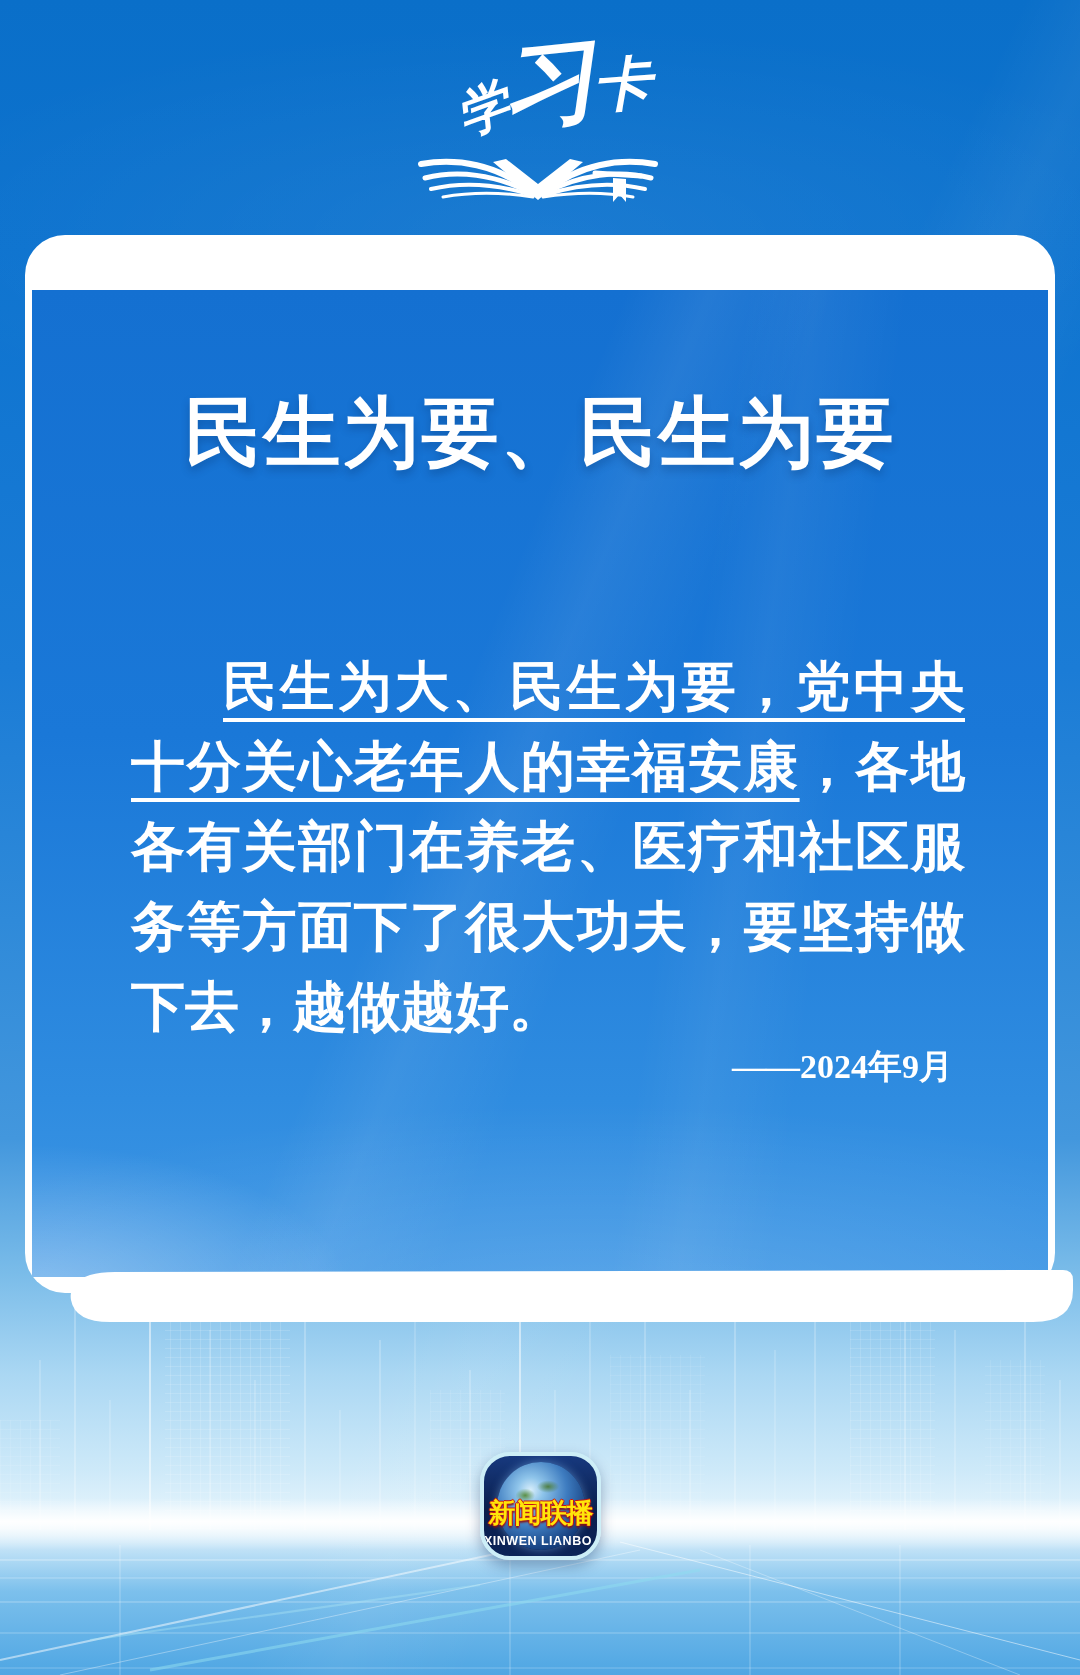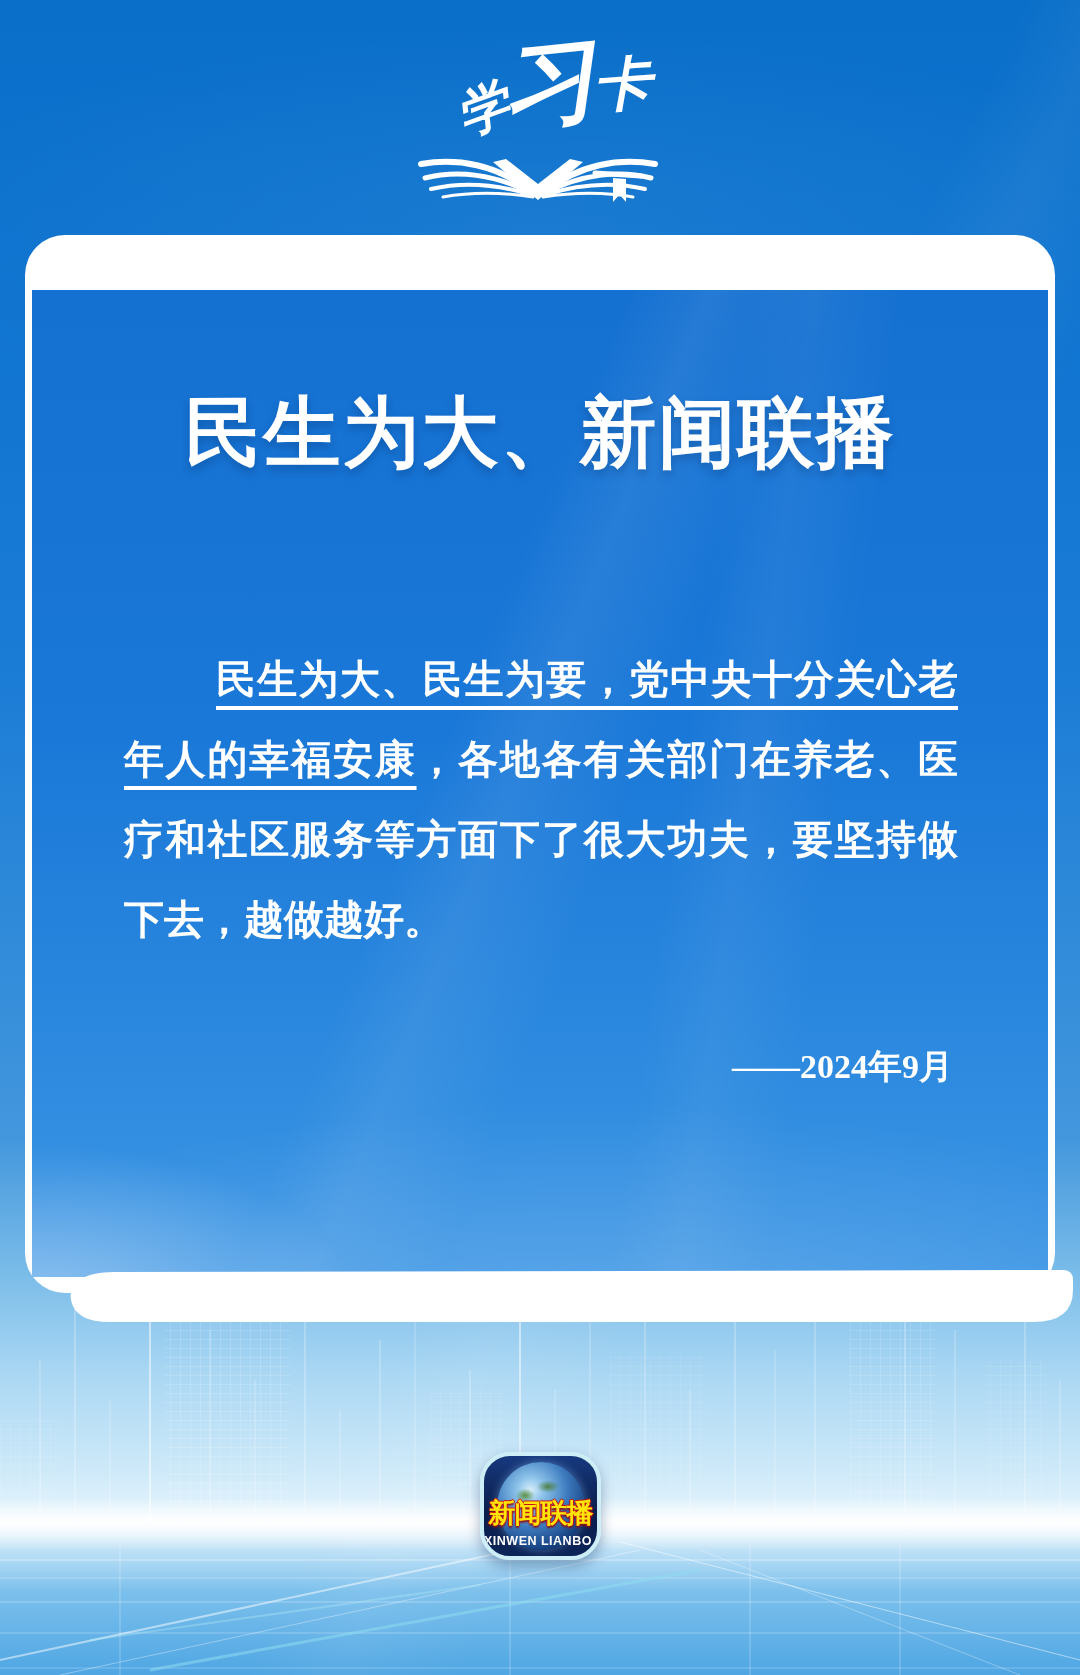--- a/index.html
+++ b/index.html
@@ -43,23 +43,23 @@
       radial-gradient(120% 38% at 55% 106%, rgba(255,255,255,.16), transparent 62%),
       linear-gradient(112deg, transparent 42%, rgba(255,255,255,.07) 48%, transparent 57%),
       linear-gradient(98deg, transparent 62%, rgba(255,255,255,.05) 68%, transparent 76%);
   }
   .card-title{
     position:absolute;left:0;right:0;top:92px;margin:0;text-align:center;
     font-size:77px;font-weight:900;letter-spacing:2px;color:#fff;
     text-shadow:0 5px 8px rgba(0,40,90,.28);
   }
   .quote{
-    position:absolute;left:92px;top:350px;width:834px;margin:0;
+    position:absolute;left:92px;top:350px;width:834px;margin:7px;
     font-family:"Liberation Serif","DejaVu Serif",serif;
-    font-size:40px;line-height:80px;font-weight:700;color:#fff;
+    font-size:54px;line-height:80px;font-weight:700;color:#fff;
     text-align:justify;text-indent:92px;
   }
   .quote-underline{
     text-decoration:underline;text-decoration-thickness:4px;text-underline-offset:13px;
   }
   .attribution{
     position:absolute;right:95px;top:748px;text-align:right;
     font-family:"Liberation Serif","DejaVu Serif",serif;
     font-size:34px;line-height:57px;font-weight:600;color:#fff;
   }
@@ -183,21 +183,21 @@
           <line x1="182" y1="37" x2="228" y2="40" stroke-width="5"></line>
         </g>
         <path d="M125,64 L80,26 L93,23 L125,48 L157,23 L170,26 Z" fill="#ffffff"></path>
         <path d="M200,42 L200,66 L206.5,58.5 L213,66 L213,43 Z" fill="#ffffff"></path>
       </svg>
     </div>
   </div>
 
   <div class="card">
     <div class="card-inner">
-      <h1 class="card-title">民生为大、新闻联播</h1>
+      <h1 class="card-title">民生为要、民生为要</h1>
       <p class="quote"><span class="quote-underline">民生为大、民生为要，党中央十分关心老年人的幸福安康</span><span>，各地各有关部门在养老、医疗和社区服务等方面下了很大功夫，要坚持做下去，越做越好。</span></p>
       <div class="attribution">
         <div>——2024年9月</div>
       </div>
     </div>
   </div>
 
   <svg class="curl" viewBox="0 0 1035 72" preserveAspectRatio="none">
     <path d="M70,10 L1018,8 Q1028,8 1028,18 L1028,28 Q1028,60 988,60 L65,60
              Q30,60 26,38 Q23,20 45,13 Q55,10 70,10 Z" fill="#ffffff"></path>

